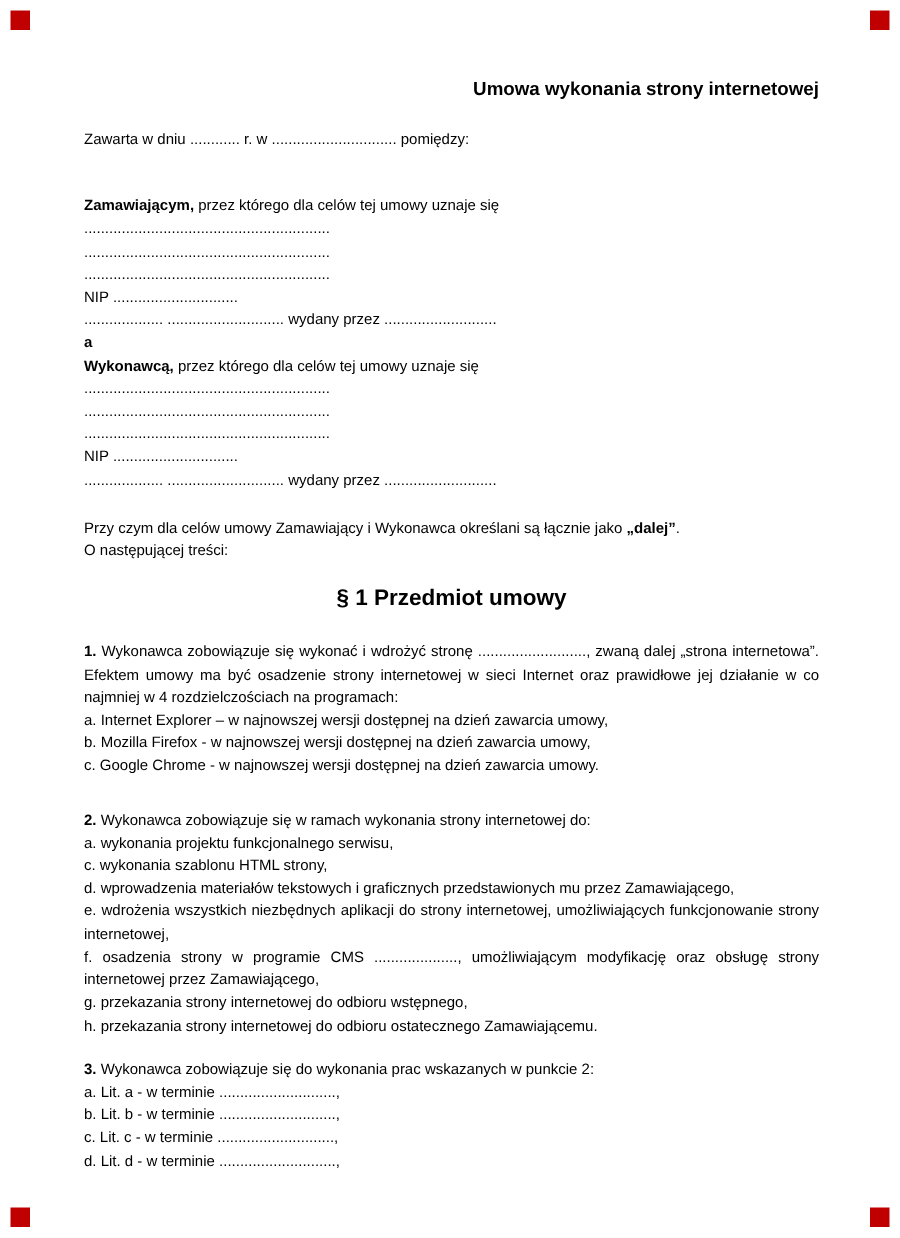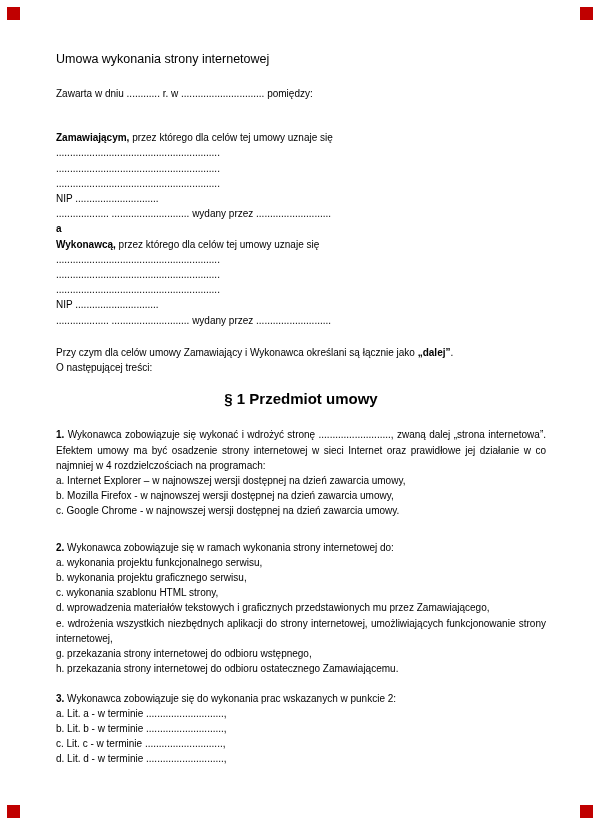--- a/index.html
+++ b/index.html
@@ -18,22 +18,22 @@
 
   .page {
     position:absolute;
     left:56px; top:50px;
     width:490px;
     font-size:10px;
     line-height:15.2px;
   }
   .title {
     font-size:12.5px;
-    font-weight:normal;
-    text-align:left;
+    font-weight:bold;
+    text-align:right;
     line-height:18px;
   }
   .opening { margin-top:18px; }
   .block { margin-top:21px; }
   .block.party { margin-top:29px; }
   .block.joint { margin-top:17px; }
   .block.p3 { margin-top:14px; }
   .heading {
     margin-top:16px;
     font-size:15px;
@@ -85,24 +85,24 @@
   <div class="block">
     <p class="para just"><span class="b">1.</span><span> Wykonawca zobowiązuje się wykonać i wdrożyć stronę .........................., zwaną dalej „strona internetowa”. Efektem umowy ma być osadzenie strony internetowej w sieci Internet oraz prawidłowe jej działanie w co najmniej w 4 rozdzielczościach na programach:</span></p>
     <div class="line just">a. Internet Explorer – w najnowszej wersji dostępnej na dzień zawarcia umowy,</div>
     <div class="line just">b. Mozilla Firefox - w najnowszej wersji dostępnej na dzień zawarcia umowy,</div>
     <div class="line just">c. Google Chrome - w najnowszej wersji dostępnej na dzień zawarcia umowy.</div>
   </div>
 
   <div class="block">
     <p class="para just"><span class="b">2.</span><span> Wykonawca zobowiązuje się w ramach wykonania strony internetowej do:</span></p>
     <div class="line just">a. wykonania projektu funkcjonalnego serwisu,</div>
-    <div class="line just">b. wykonania projektu graficznego serwisu,</div>
     <div class="line just">c. wykonania szablonu HTML strony,</div>
     <div class="line just">d. wprowadzenia materiałów tekstowych i graficznych przedstawionych mu przez Zamawiającego,</div>
     <div class="line just">e. wdrożenia wszystkich niezbędnych aplikacji do strony internetowej, umożliwiających funkcjonowanie strony internetowej,</div>
+    <div class="line just">f. osadzenia strony w programie CMS ...................., umożliwiającym modyfikację oraz obsługę strony internetowej przez Zamawiającego,</div>
     <div class="line just">g. przekazania strony internetowej do odbioru wstępnego,</div>
     <div class="line just">h. przekazania strony internetowej do odbioru ostatecznego Zamawiającemu.</div>
   </div>
 
   <div class="block p3">
     <p class="para just"><span class="b">3.</span><span> Wykonawca zobowiązuje się do wykonania prac wskazanych w punkcie 2:</span></p>
     <div class="line">a. Lit. a - w terminie ............................,</div>
     <div class="line">b. Lit. b - w terminie ............................,</div>
     <div class="line">c. Lit. c - w terminie ............................,</div>
     <div class="line">d. Lit. d - w terminie ............................,</div>

